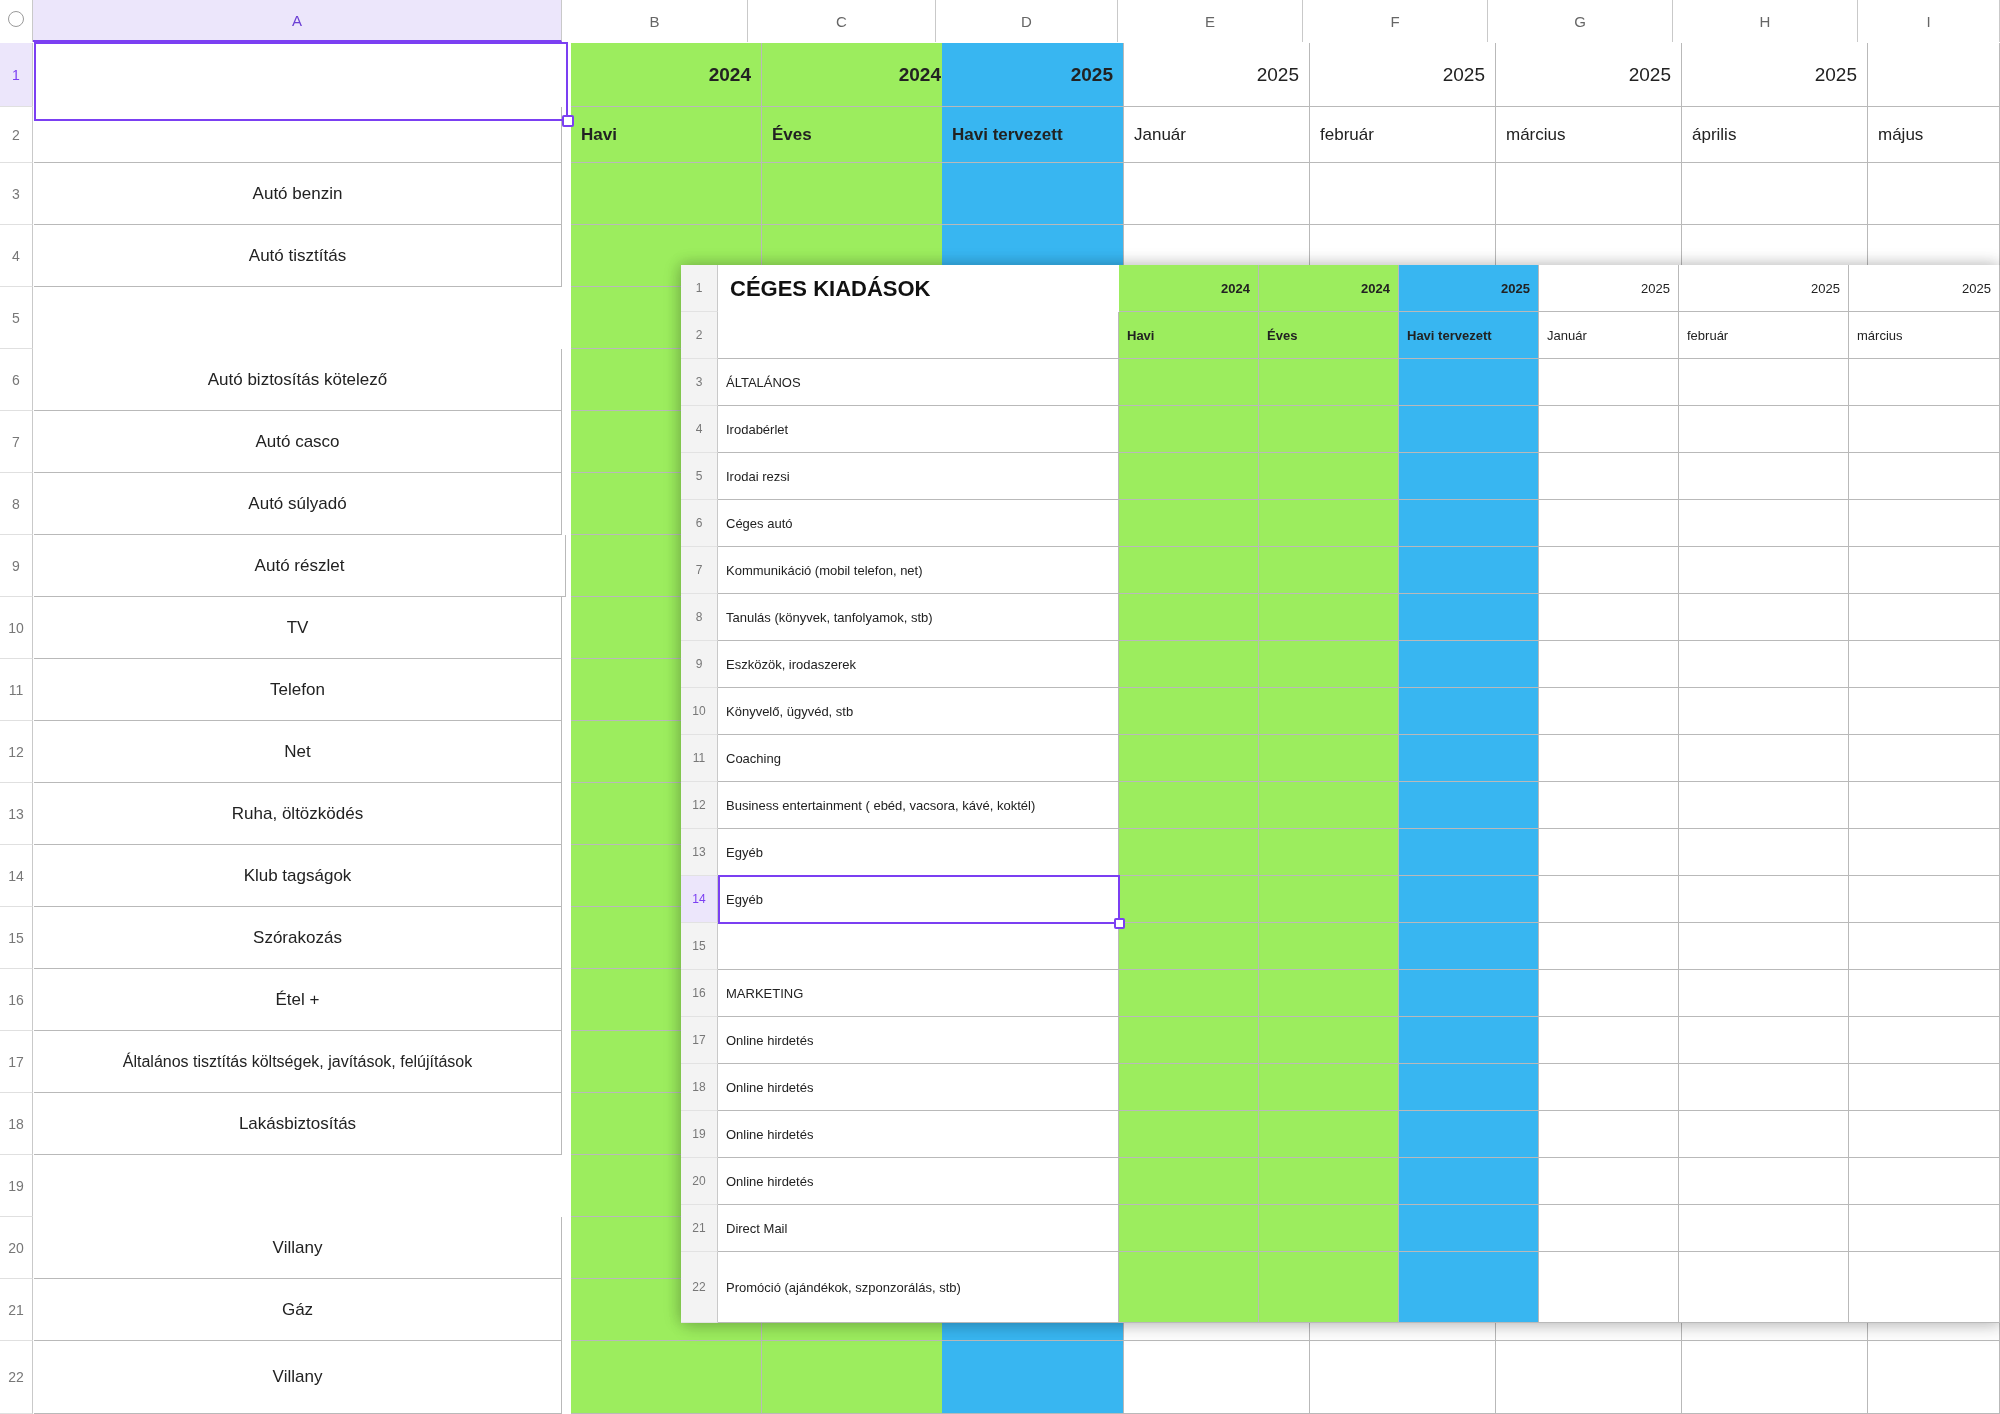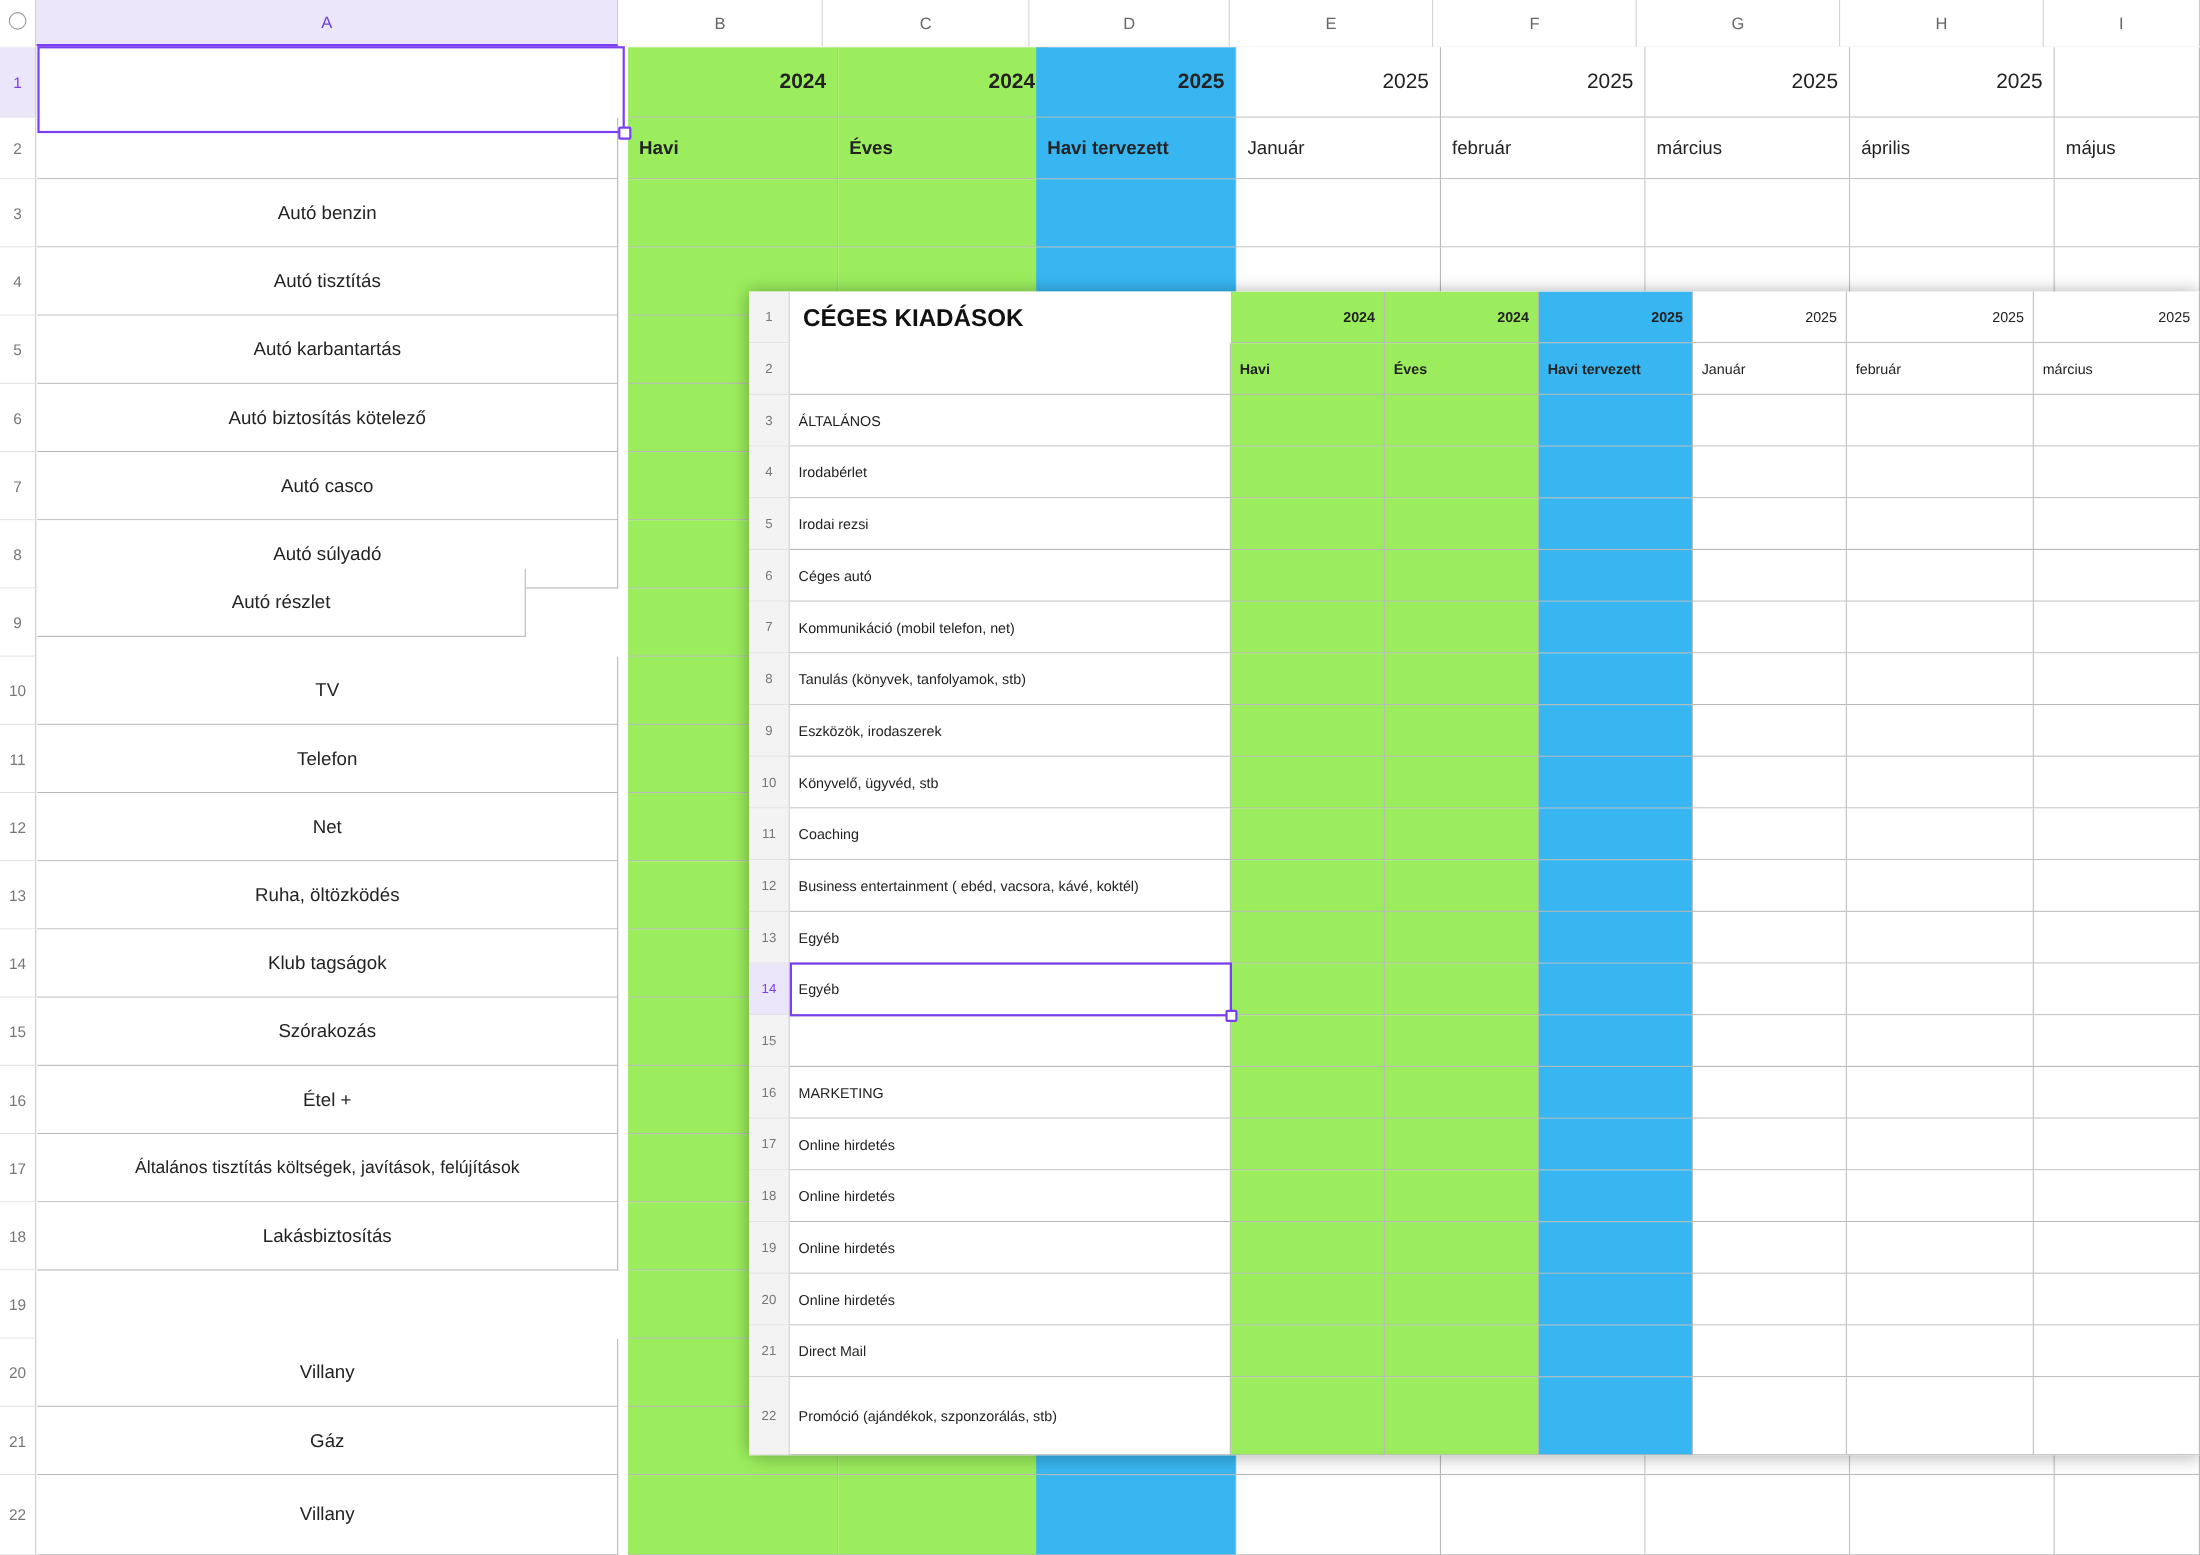--- a/index.html
+++ b/index.html
@@ -229,33 +229,32 @@
   <div class="bk-cell ctr" style="left:34px;top:225px;width:528px;height:62px">Autó tisztítás</div>
   <div class="bk-cell green" style="left:571px;top:225px;width:191px;height:62px"></div>
   <div class="bk-cell green" style="left:762px;top:225px;width:190px;height:62px"></div>
   <div class="bk-cell blue" style="left:942px;top:225px;width:182px;height:62px"></div>
   <div class="bk-cell" style="left:1124px;top:225px;width:186px;height:62px"></div>
   <div class="bk-cell" style="left:1310px;top:225px;width:186px;height:62px"></div>
   <div class="bk-cell" style="left:1496px;top:225px;width:186px;height:62px"></div>
   <div class="bk-cell" style="left:1682px;top:225px;width:186px;height:62px"></div>
   <div class="bk-cell" style="left:1868px;top:225px;width:132px;height:62px"></div>
 
-  <div class="bk-cell ctr" style="left:34px;top:287px;width:528px;height:62px">Autó karbantartás</div>
   <div class="bk-cell green" style="left:571px;top:287px;width:191px;height:62px"></div>
 
   <div class="bk-cell ctr" style="left:34px;top:349px;width:528px;height:62px">Autó biztosítás kötelező</div>
   <div class="bk-cell green" style="left:571px;top:349px;width:191px;height:62px"></div>
 
   <div class="bk-cell ctr" style="left:34px;top:411px;width:528px;height:62px">Autó casco</div>
   <div class="bk-cell green" style="left:571px;top:411px;width:191px;height:62px"></div>
 
   <div class="bk-cell ctr" style="left:34px;top:473px;width:528px;height:62px">Autó súlyadó</div>
   <div class="bk-cell green" style="left:571px;top:473px;width:191px;height:62px"></div>
 
-  <div class="bk-cell ctr" style="left:34px;top:517px;width:444px;height:62px">Autó részlet</div>
+  <div class="bk-cell ctr" style="left:34px;top:535px;width:532px;height:62px">Autó részlet</div>
   <div class="bk-cell green" style="left:571px;top:535px;width:191px;height:62px"></div>
 
   <div class="bk-cell ctr" style="left:34px;top:597px;width:528px;height:62px">TV</div>
   <div class="bk-cell green" style="left:571px;top:597px;width:191px;height:62px"></div>
 
   <div class="bk-cell ctr" style="left:34px;top:659px;width:528px;height:62px">Telefon</div>
   <div class="bk-cell green" style="left:571px;top:659px;width:191px;height:62px"></div>
 
   <div class="bk-cell ctr" style="left:34px;top:721px;width:528px;height:62px">Net</div>
   <div class="bk-cell green" style="left:571px;top:721px;width:191px;height:62px"></div>

